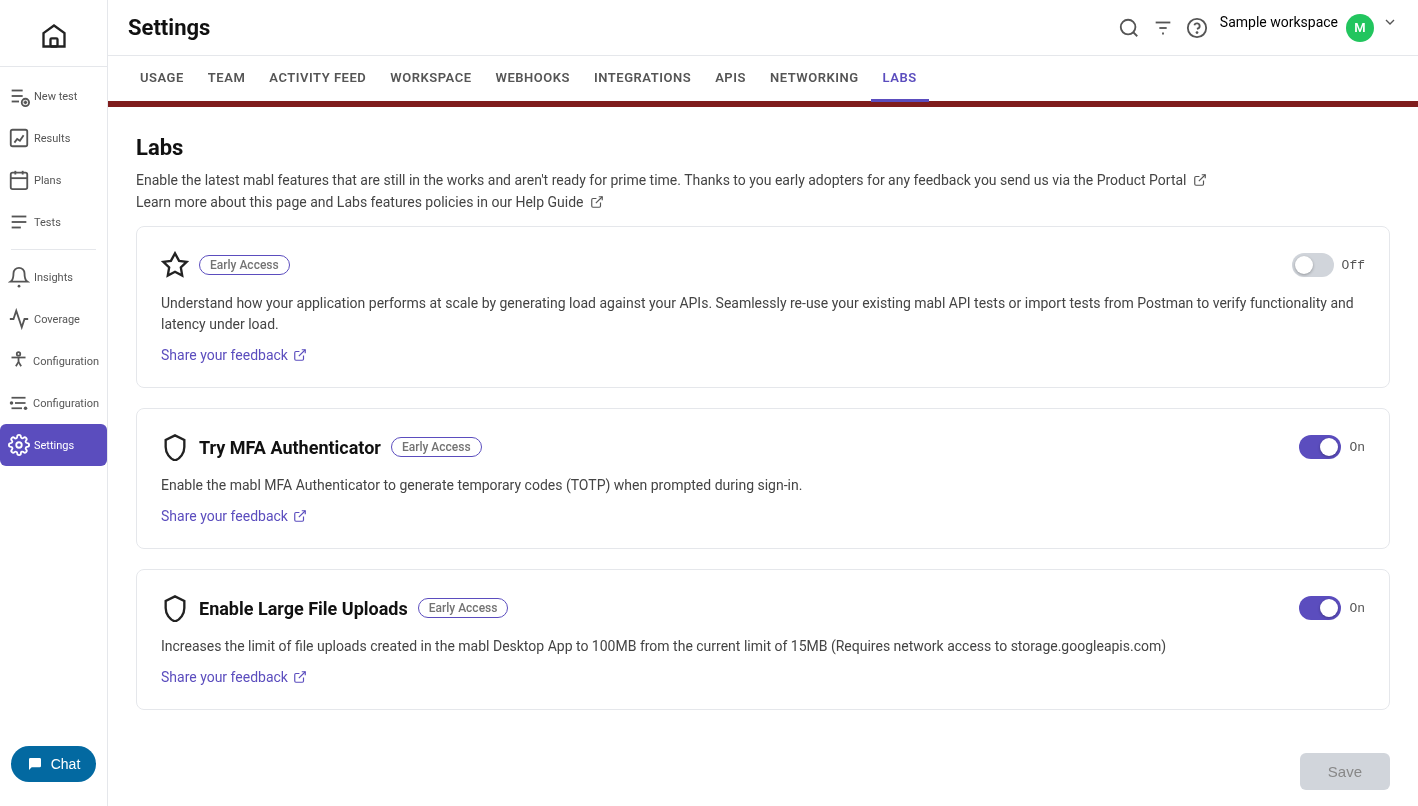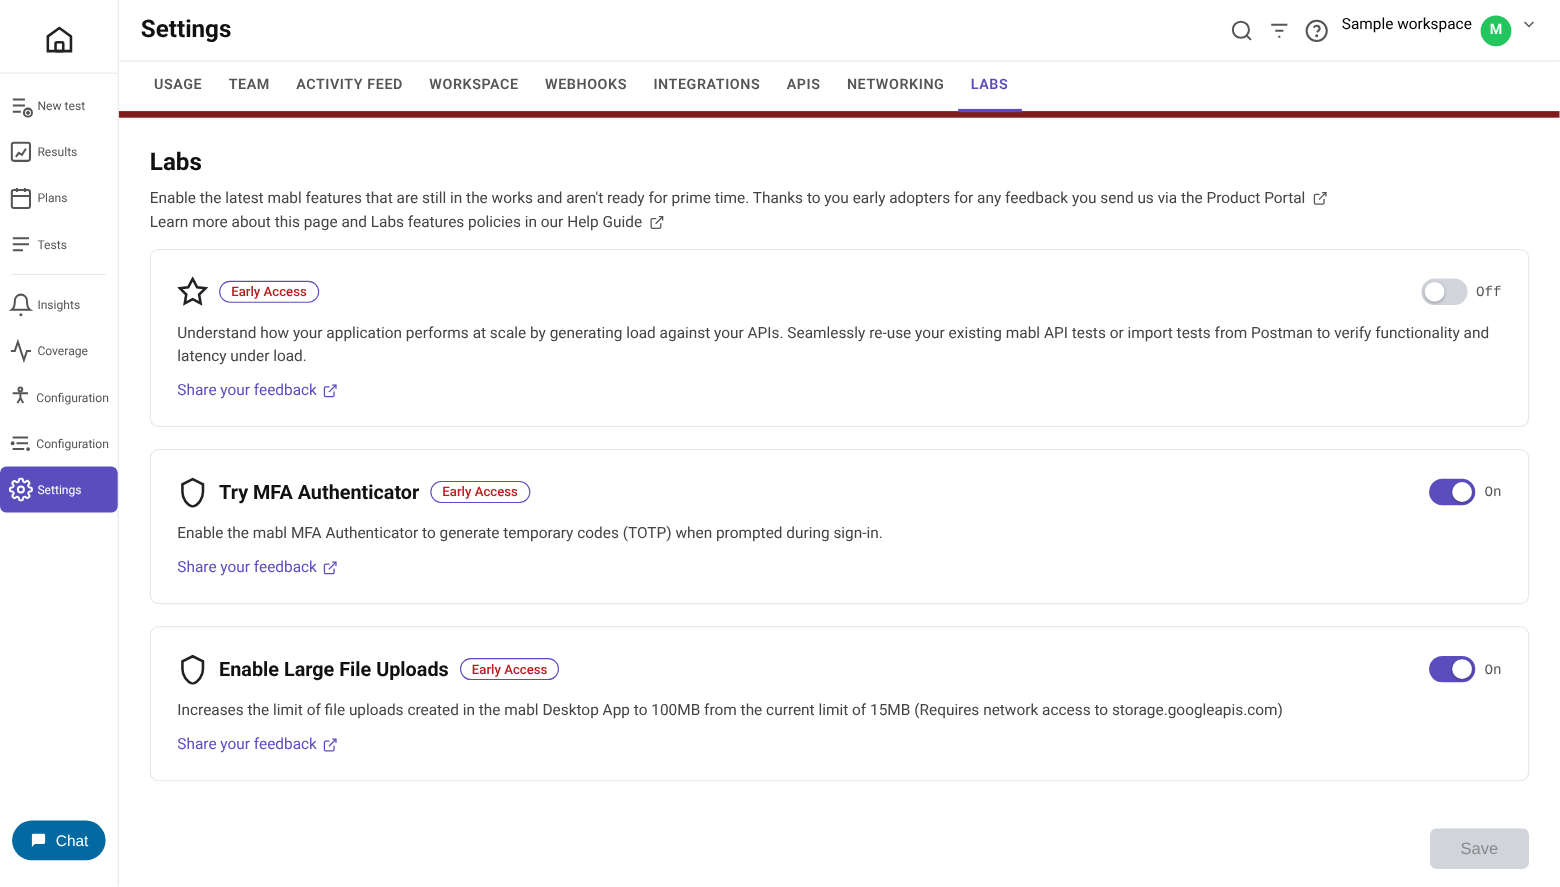--- a/index.html
+++ b/index.html
@@ -204,21 +204,21 @@
       flex-shrink: 0;
     }
     .feature-name {
       font-size: 18px;
       font-weight: 700;
       color: #111;
     }
     .badge-early {
       background: transparent;
       border: 1.5px solid #5b4dbe;
-      color: #b91c1c;
+      color: #737373;
       border-radius: 14px;
       padding: 2px 10px;
       font-size: 12px;
       font-weight: 500;
     }
     .feature-desc {
       font-size: 14px;
       color: #444;
       margin-bottom: 12px;
       line-height: 1.5;

